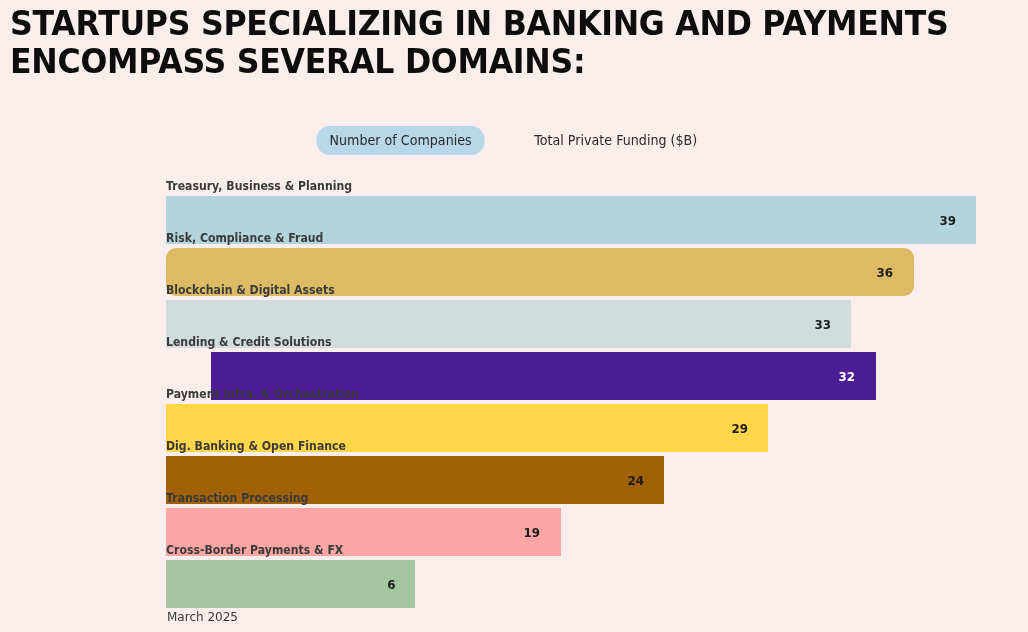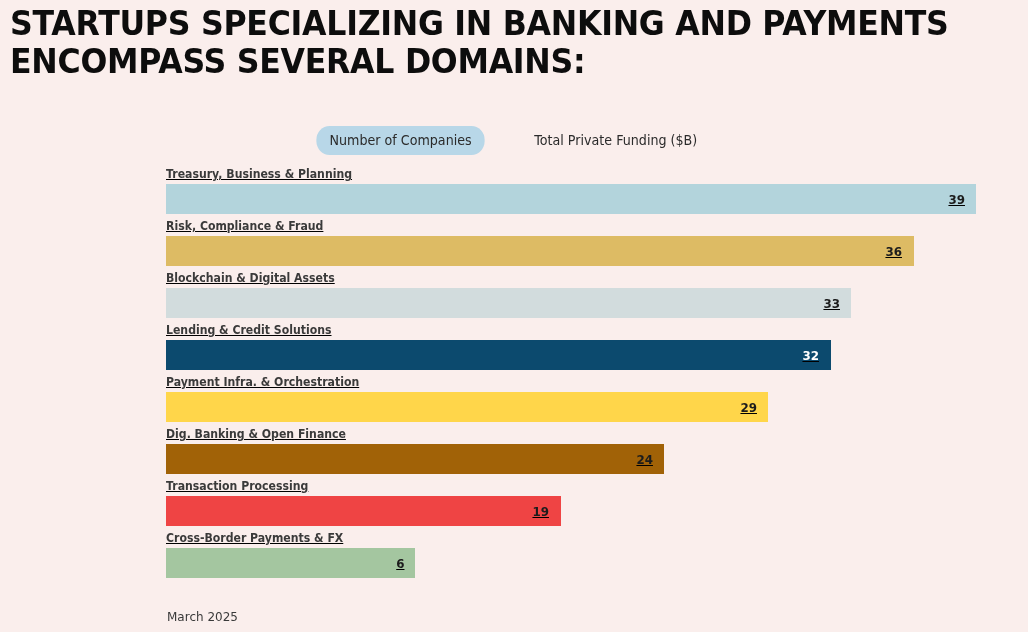--- a/index.html
+++ b/index.html
@@ -57,23 +57,22 @@
   }
 
   .metric-option.active {
     background: #b8d7e8;
   }
 
   
   .chart {
     position: absolute;
     left: 166px;
-    top: 168px;
+    top: 180px;
     width: 820px;
-    text-decoration: underline;
   }
 
   .bar-row {
     position: relative;
     height: 52px;
   }
 
   .bar-label {
     font-family: "DejaVu Sans", sans-serif;
     font-weight: 700;
@@ -85,25 +84,25 @@
     transform: scaleX(0.95);
     transform-origin: left center;
   }
 
   .bar-track {
     position: relative;
     height: 30px;
   }
 
   .bar-fill {
-    height: 30px;
+    height: 48px;
     display: flex;
     align-items: center;
     justify-content: flex-end;
-    padding-right: 11px;
+    padding-right: 20px;
   }
 
   .bar-value {
     font-family: "DejaVu Sans", sans-serif;
     font-weight: 700;
     font-size: 12.5px;
     color: #1c1c1c;
     transform: scaleX(0.95);
     white-space: nowrap;
   }
@@ -135,37 +134,37 @@
       <div class="bar-label">Treasury, Business &amp; Planning</div>
       <div class="bar-track">
         <div class="bar-fill" style="width: 810px; background: rgb(179, 212, 220);">
           <span class="bar-value" style="color: rgb(28, 28, 28);">39</span>
         </div>
       </div>
     </div>
     <div class="bar-row">
       <div class="bar-label">Risk, Compliance &amp; Fraud</div>
       <div class="bar-track">
-        <div class="bar-fill" style="width: 747.692px; background: rgb(221, 187, 100);">
+        <div class="bar-fill" style="width: 747.692px; background: rgb(221, 187, 100); border-radius: 10px;">
           <span class="bar-value" style="color: rgb(28, 28, 28);">36</span>
         </div>
       </div>
     </div>
     <div class="bar-row">
       <div class="bar-label">Blockchain &amp; Digital Assets</div>
       <div class="bar-track">
         <div class="bar-fill" style="width: 685.385px; background: rgb(210, 220, 221);">
           <span class="bar-value" style="color: rgb(28, 28, 28); margin-left: 32px;">33</span>
         </div>
       </div>
     </div>
     <div class="bar-row">
       <div class="bar-label">Lending &amp; Credit Solutions</div>
       <div class="bar-track">
-        <div class="bar-fill" style="width: 664.615px; background: #0c4a6e;">
+        <div class="bar-fill" style="width: 664.615px; background: #4c1d95; margin-left: 45px;">
           <span class="bar-value" style="color: rgb(255, 255, 255);">32</span>
         </div>
       </div>
     </div>
     <div class="bar-row">
       <div class="bar-label">Payment Infra. &amp; Orchestration</div>
       <div class="bar-track">
         <div class="bar-fill" style="width: 602.308px; background: rgb(255, 214, 74);">
           <span class="bar-value" style="color: rgb(28, 28, 28); text-align: right;">29</span>
         </div>
@@ -175,21 +174,21 @@
       <div class="bar-label">Dig. Banking &amp; Open Finance</div>
       <div class="bar-track">
         <div class="bar-fill" style="width: 498.462px; background: #a16207;">
           <span class="bar-value" style="color: rgb(28, 28, 28);">24</span>
         </div>
       </div>
     </div>
     <div class="bar-row">
       <div class="bar-label">Transaction Processing</div>
       <div class="bar-track">
-        <div class="bar-fill" style="width: 394.615px; background: #ef4444;">
+        <div class="bar-fill" style="width: 394.615px; background: #fca5a5;">
           <span class="bar-value" style="color: rgb(28, 28, 28);">19</span>
         </div>
       </div>
     </div>
     <div class="bar-row">
       <div class="bar-label">Cross-Border Payments &amp; FX</div>
       <div class="bar-track">
         <div class="bar-fill" style="width: 249.231px; background: rgb(164, 198, 160);">
           <span class="bar-value" style="color: rgb(28, 28, 28);">6</span>
         </div>

